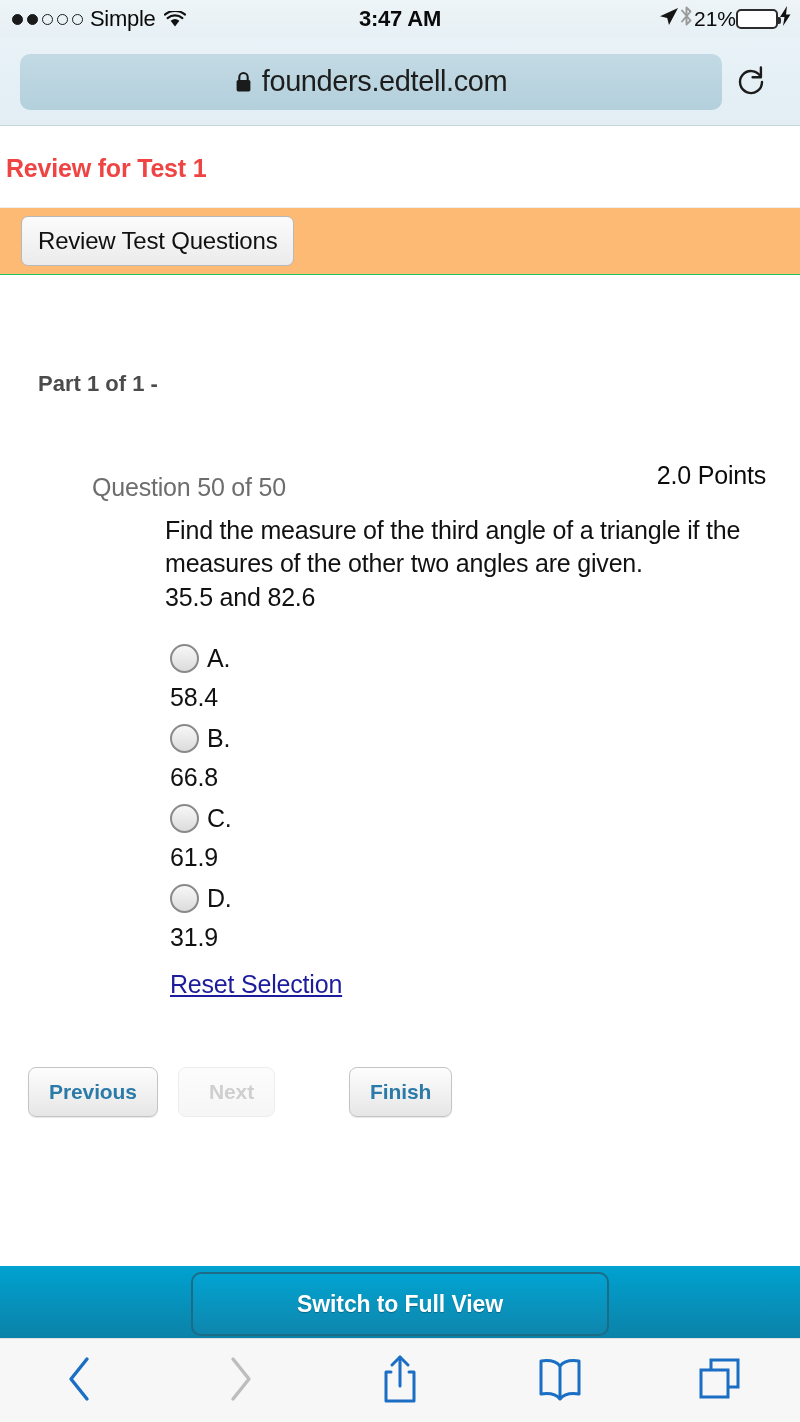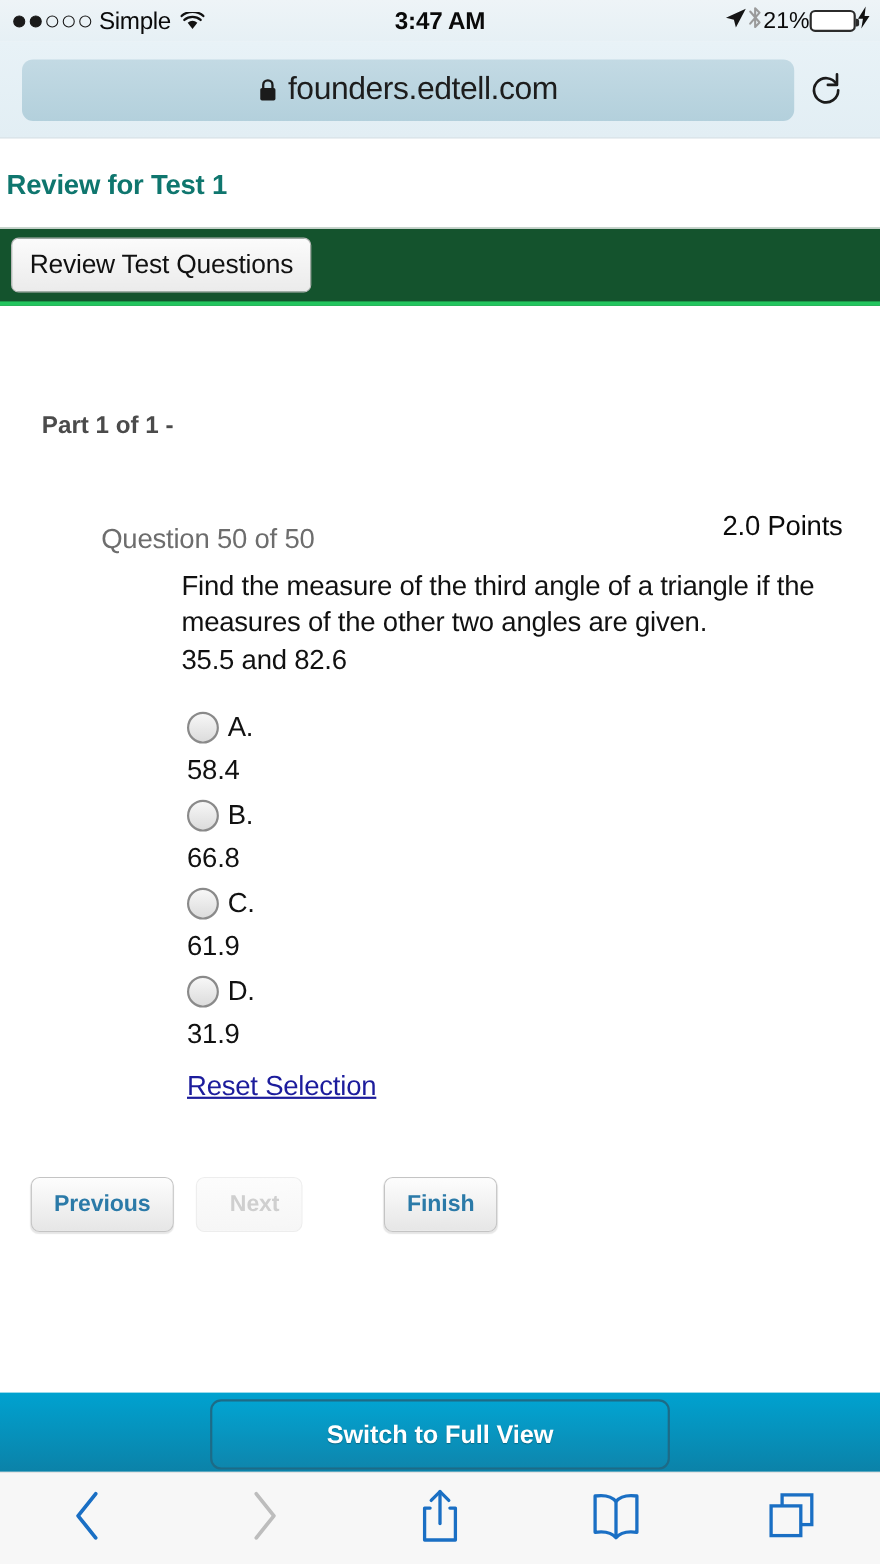--- a/index.html
+++ b/index.html
@@ -57,29 +57,29 @@
     display: flex; align-items: center; justify-content: center;
     position: relative;
   }
   .lock { margin-right: 10px; display: flex; align-items: center; }
   .urltext { font-size: 29px; color: #1d1d1d; letter-spacing: -0.4px; }
   .reload { width: 58px; display: flex; align-items: center; justify-content: center; }
 
   
   .page { background: #fff; }
   .page-title {
-    font-size: 25px; font-weight: 700; color: #0f766e;
+    font-size: 25px; font-weight: 700; color: #ef4444;
     padding: 28px 0 0 6px; letter-spacing: -0.2px;
   }
   .toolbar-band {
     margin-top: 24px;
-    background: #14532d;
+    background: #fdba74;
     border-top: 1px solid #efefef;
-    border-bottom: 4px solid #22c55e;
-    padding: 8px 10px;
+    border-bottom: 1px solid #22c55e;
+    padding: 8px 21px;
   }
   .btn-review {
     display: inline-block;
     background: linear-gradient(to bottom, #fbfbfb 0%, #ebebeb 100%);
     border: 1px solid #b8b8b8; border-radius: 7px;
     padding: 10px 16px;
     font-size: 24px; color: #111; letter-spacing: -0.2px;
   }
   .part-label {
     font-size: 22px; font-weight: 700; color: #4b4b4b;

